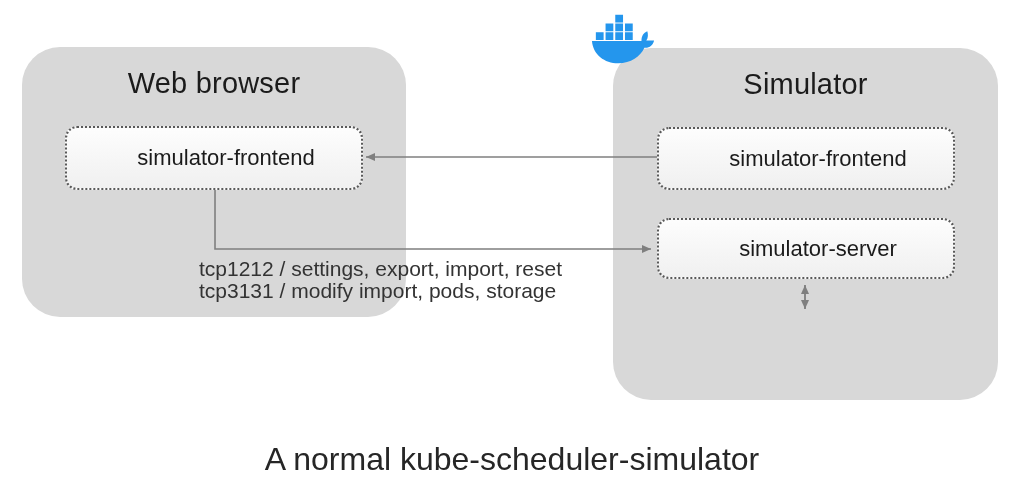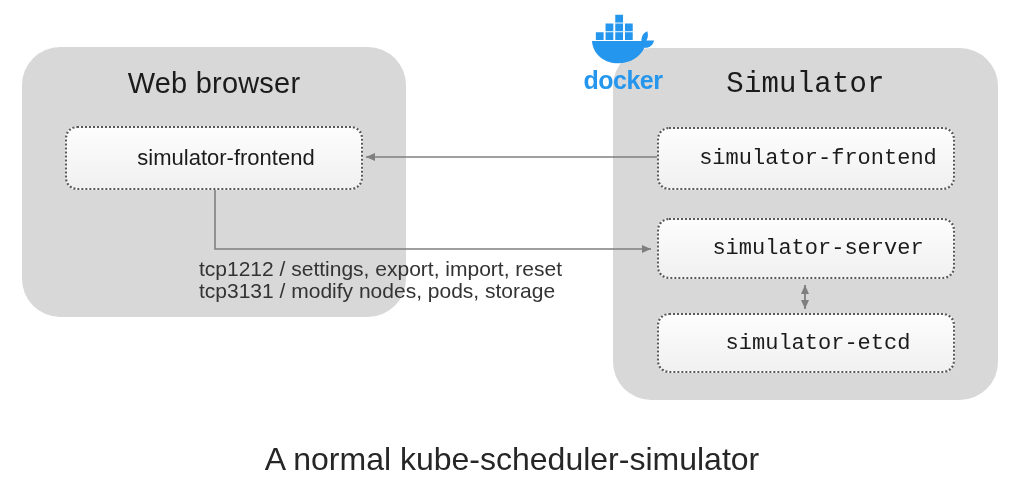--- a/index.html
+++ b/index.html
@@ -4,21 +4,21 @@
 <style>
   html,body { margin:0; padding:0; background:#ffffff; }
   .canvas {
     position:relative; width:1024px; height:489px; background:#ffffff;
     font-family:"Liberation Sans", sans-serif; overflow:hidden;
   }
   .outer-box {
     position:absolute; background:#d8d8d8; border-radius:38px;
   }
   .outer-box.web { left:22px; top:47px; width:384px; height:270px; }
-  .outer-box.sim { left:613px; top:48px; width:385px; height:352px;font-family:Liberation Mono, monospace; }
+  .outer-box.sim { left:613px; top:48px; width:385px; height:352px; }
   .group-title {
     position:absolute; left:0; right:0; top:20px; text-align:center;
     font-size:29px; color:#1b1b1b; letter-spacing:0.2px;
   }
   .node {
     position:absolute; box-sizing:border-box;
     background:linear-gradient(180deg,#fdfdfd 0%,#f0f0f0 100%);
     border:2px dotted #595959; border-radius:12px;
     display:flex; align-items:center; justify-content:center;
     font-size:22px; color:#1b1b1b;padding-left:24px;
@@ -56,53 +56,49 @@
   </div>
 
   <div class="outer-box sim">
     <div class="group-title">Simulator</div>
     <div class="node node-frontend-right">
       <span>simulator-frontend</span>
     </div>
     <div class="node node-server">
       <span>simulator-server</span>
     </div>
-    <div class="node node-etcd">
-      <span>simulator-etcd</span>
-    </div>
   </div>
 
   <div class="docker-logo">
     <svg class="docker-whale" width="66" height="52" viewBox="0 0 68 52" aria-hidden="true">
       <g fill="#2496ED">
         <rect x="5" y="18" width="8" height="8"></rect>
         <rect x="15" y="18" width="8" height="8"></rect>
         <rect x="25" y="18" width="8" height="8"></rect>
         <rect x="35" y="18" width="8" height="8"></rect>
         <rect x="15" y="9" width="8" height="8"></rect>
         <rect x="25" y="9" width="8" height="8"></rect>
         <rect x="35" y="9" width="8" height="8"></rect>
         <rect x="25" y="0" width="8" height="8"></rect>
         <path d="M1,27 L52,27 C52,22 54,18.5 58,17 C59,20 59,24 57,26.5 L65,26.5 C64,31.5 60,34.5 55,34 C51,43 41,50 28,50 C14,50 2,41 1,27 Z"></path>
       </g>
     </svg>
-    <div class="docker-word">docker</div>
   </div>
 
   <svg class="arrow-layer" width="1024" height="489" viewBox="0 0 1024 489">
     <defs>
       <marker id="ah" markerUnits="userSpaceOnUse" markerWidth="11" markerHeight="9" refX="9" refY="4" orient="auto-start-reverse">
         <path d="M0,0 L9,4 L0,8 Z" fill="#7f7f7f"></path>
       </marker>
     </defs>
     <path d="M657,157 L366,157" fill="none" stroke="#7f7f7f" stroke-width="1.6" marker-end="url(#ah)"></path>
     <path d="M215,190 L215,249 L651,249" fill="none" stroke="#7f7f7f" stroke-width="1.6" marker-end="url(#ah)"></path>
     <path d="M805,285 L805,309" fill="none" stroke="#7f7f7f" stroke-width="1.8" marker-start="url(#ah)" marker-end="url(#ah)"></path>
   </svg>
 
   <div class="ports-label">
     <div>tcp1212 / settings, export, import, reset</div>
-    <div>tcp3131 / modify nodes, pods, storage</div>
+    <div>tcp3131 / modify import, pods, storage</div>
   </div>
 
   <div class="caption">A normal kube-scheduler-simulator</div>
 
 </div>
 
 </body></html>

